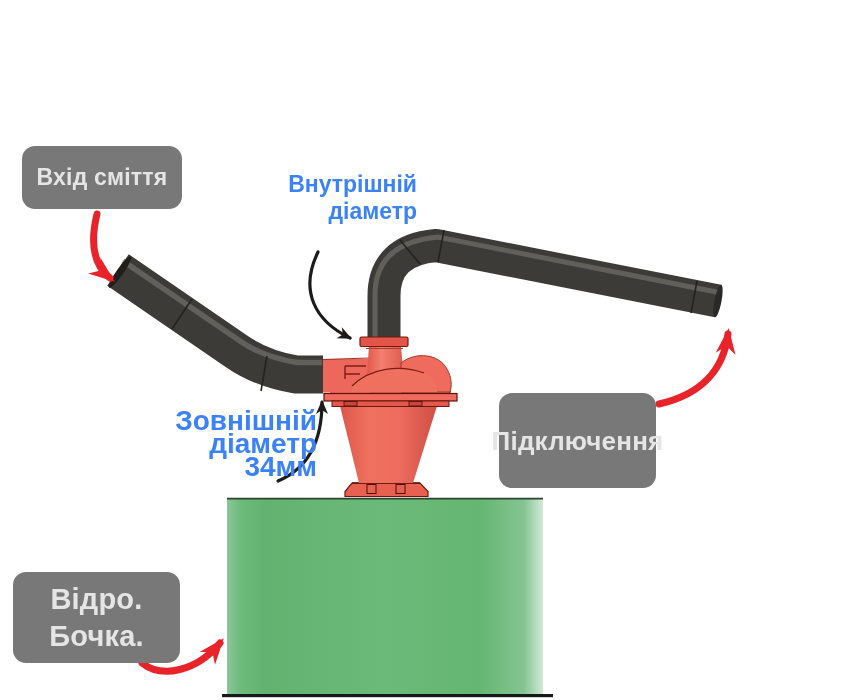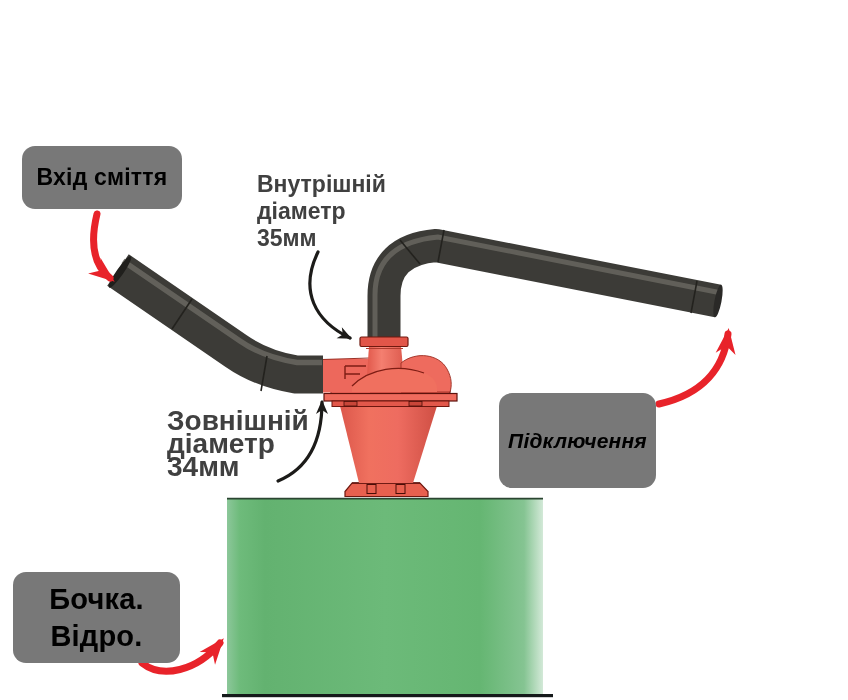--- a/index.html
+++ b/index.html
@@ -2,32 +2,32 @@
 <html><head>
 <meta charset="utf-8">
 <style>
   html,body { margin:0; padding:0; background:#ffffff; }
   .canvas {
     position:relative; width:848px; height:700px; background:#ffffff;
     font-family:"Liberation Sans", sans-serif; overflow:hidden;
   }
   .diagram-svg { position:absolute; left:0; top:0; }
   .callout {
-    position:absolute; background:#787878; color:#000000; border-radius:13px;
+    position:absolute; background:#787878; color:#e5e5e5; border-radius:13px;
     display:flex; flex-direction:column; align-items:center; justify-content:center;
     font-weight:700; text-align:center; letter-spacing:.2px;
   }
   .callout span { display:block; }
   .annot {
-    position:absolute; color:#404040; font-weight:700; text-align:left;
+    position:absolute; color:#3b82f6; font-weight:700; text-align:right;
   }
   .annot span { display:block; }
 
   #callout-garbage { left:22px; top:146px; width:160px; height:63px; font-size:23px; }
-  #callout-vacuum  { left:499px; top:393px; width:157px; height:95px; font-size:21px; line-height:28px;font-style:italic; }
+  #callout-vacuum  { left:499px; top:393px; width:157px; height:95px; font-size:26px; line-height:28px; }
   #callout-bucket  { left:13px;  top:572px; width:167px; height:91px; font-size:29px; line-height:37px; }
   #annot-inner { left:257px; top:171px; width:160px; font-size:23px; line-height:27px; }
   #annot-outer { left:167px; top:409px; width:150px; font-size:28px; line-height:23px; }
 </style>
 </head>
 <body>
 
 <div class="canvas">
 
   <svg class="diagram-svg" width="848" height="700" viewBox="0 0 848 700">
@@ -124,28 +124,27 @@
 
   <div class="callout" id="callout-garbage">
     <span>Вхід сміття</span>
   </div>
 
   <div class="callout" id="callout-vacuum">
     <span>Підключення</span>
   </div>
 
   <div class="callout" id="callout-bucket">
+    <span>Відро.</span>
     <span>Бочка.</span>
-    <span>Відро.</span>
   </div>
 
   <div class="annot" id="annot-inner">
     <span>Внутрішній</span>
     <span>діаметр</span>
-    <span>35мм</span>
   </div>
 
   <div class="annot" id="annot-outer">
     <span>Зовнішній</span>
     <span>діаметр</span>
     <span>34мм</span>
   </div>
 
 </div>
 

